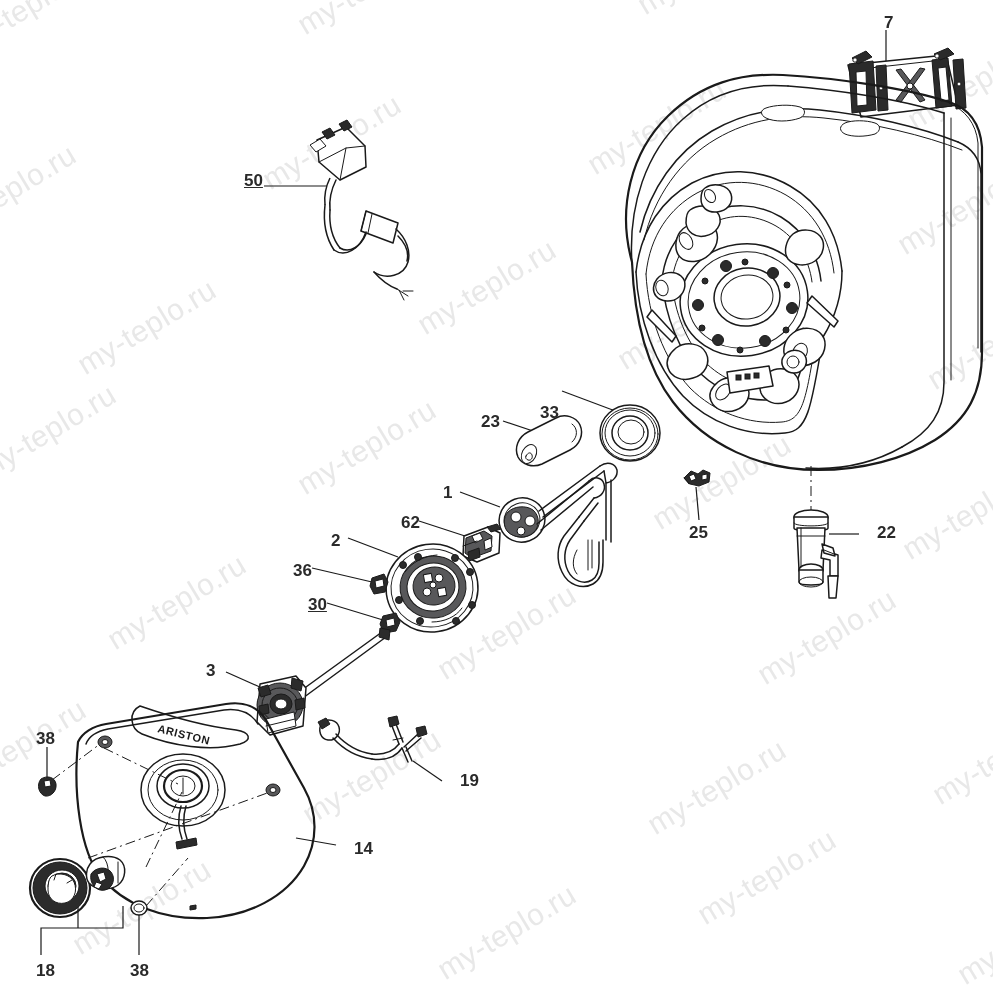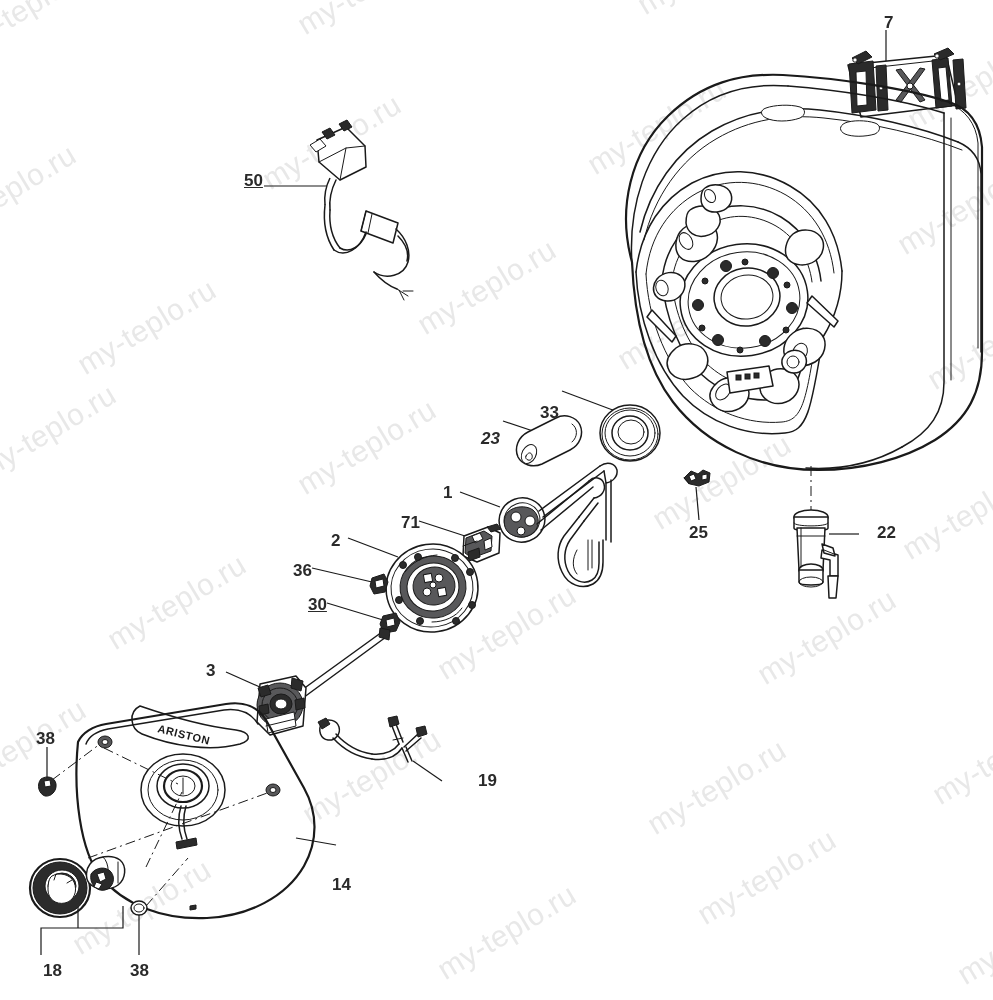--- a/index.html
+++ b/index.html
@@ -523,31 +523,31 @@
     </g>
 
   </svg>
   </div>
 
   <div id="label-layer">
 
     <span class="callout" style="left:884px; top:14px;">7</span>
     <span class="callout" style="left:244px; top:172px;text-decoration:underline;">50</span>
     <span class="callout" style="left:540px; top:404px;">33</span>
-    <span class="callout" style="left:481px; top:430px;font-style:italic;">23</span>
+    <span class="callout" style="left:481px; top:413px;">23</span>
     <span class="callout" style="left:443px; top:484px;">1</span>
-    <span class="callout" style="left:401px; top:514px;">71</span>
+    <span class="callout" style="left:401px; top:514px;">62</span>
     <span class="callout" style="left:331px; top:532px;">2</span>
     <span class="callout" style="left:293px; top:562px;">36</span>
     <span class="callout" style="left:308px; top:596px;text-decoration:underline;">30</span>
     <span class="callout" style="left:689px; top:524px;">25</span>
     <span class="callout" style="left:877px; top:524px;">22</span>
     <span class="callout" style="left:206px; top:662px;">3</span>
-    <span class="callout" style="left:478px; top:772px;">19</span>
+    <span class="callout" style="left:460px; top:772px;">19</span>
     <span class="callout" style="left:36px;  top:730px;">38</span>
-    <span class="callout" style="left:332px; top:840px;margin-top:36px;">14</span>
-    <span class="callout" style="left:43px;  top:962px;">18</span>
+    <span class="callout" style="left:354px; top:840px;">14</span>
+    <span class="callout" style="left:36px;  top:962px;">18</span>
     <span class="callout" style="left:130px; top:962px;">38</span>
 
     <span class="logo-text" style="left:158px; top:722px;">ARISTON</span>
   </div>
 
 </div>
 
 </body></html>

